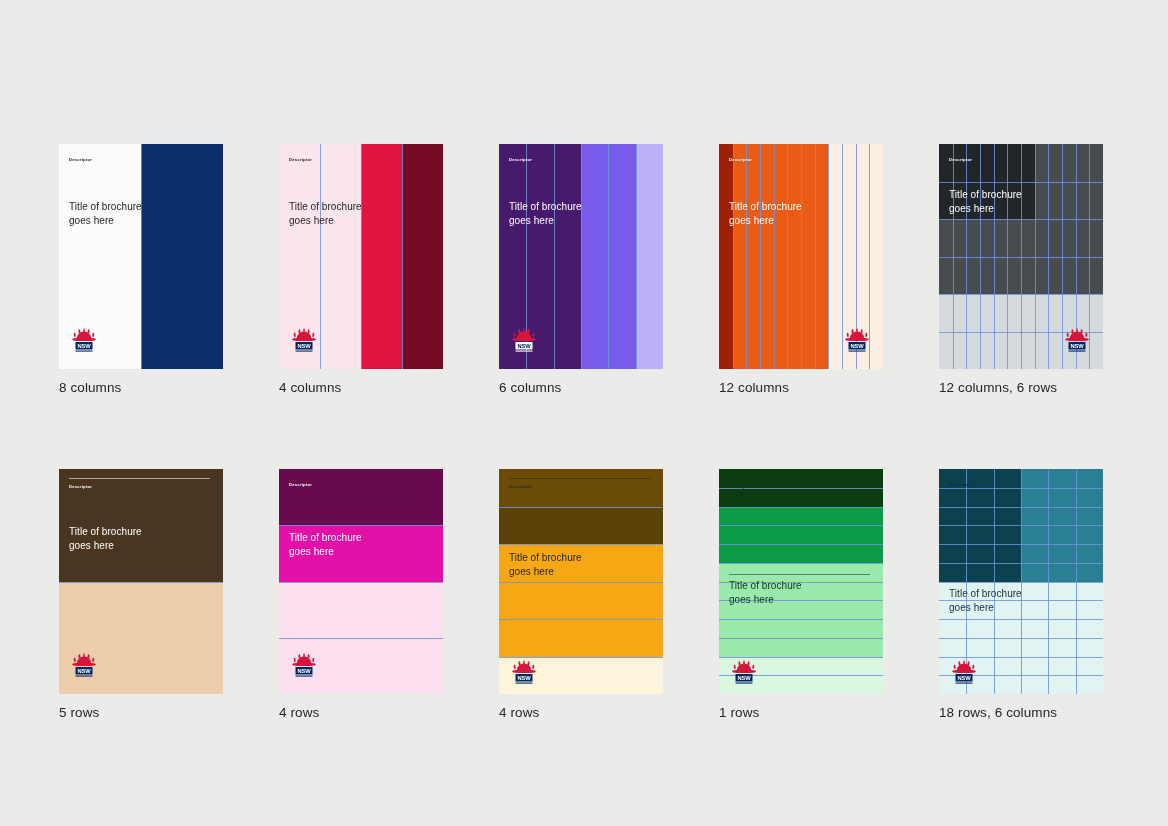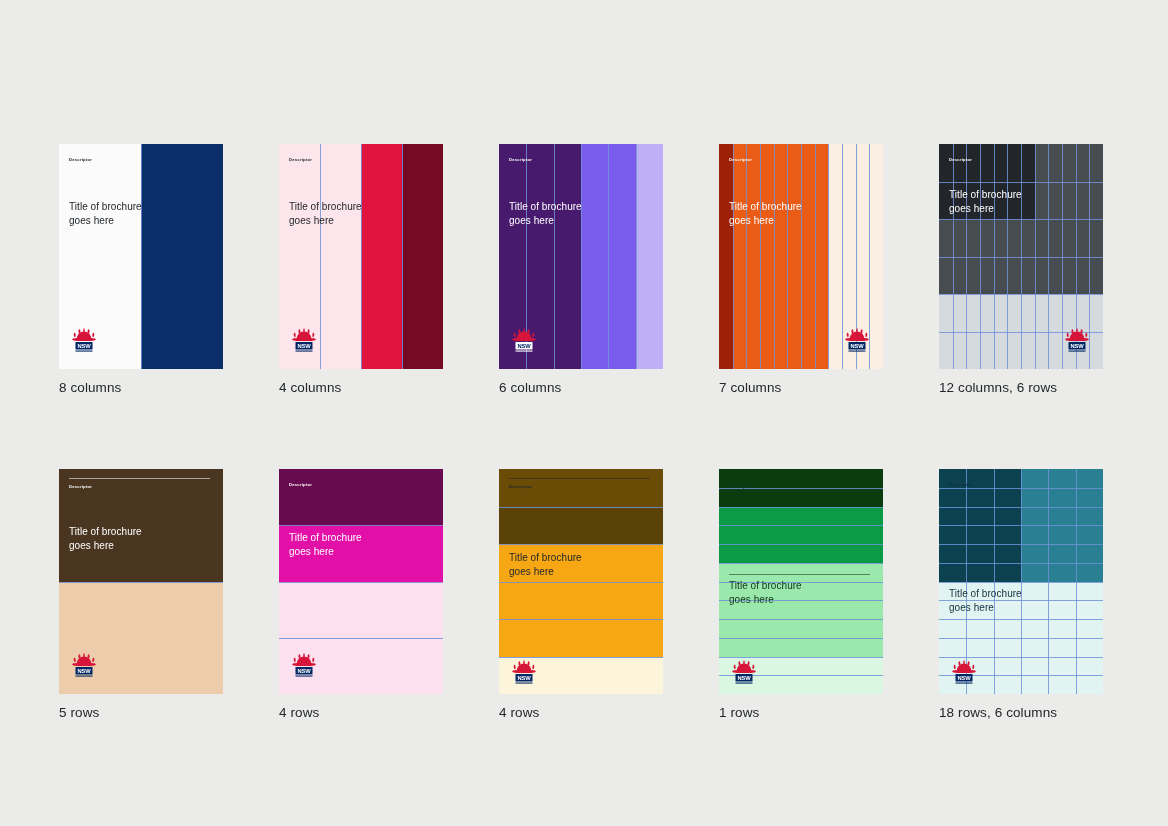--- a/index.html
+++ b/index.html
@@ -304,21 +304,21 @@
       <path d="M26 2 C24 4.5 24 8 26 10 C28 8 28 4.5 26 2 Z"></path>
       <rect x="9" y="22" width="34" height="6" rx="2.5"></rect>
     </g>
     <rect x="9" y="30" width="34" height="15" fill="#002664"></rect>
     <text x="26" y="41.5" font-family="Liberation Sans, sans-serif" font-size="11.5" font-weight="700" fill="#ffffff" text-anchor="middle" letter-spacing="-0.4">NSW</text>
     <rect x="9" y="47" width="34" height="2.2" fill="#002664"></rect>
   </svg>
             </div>
           </div>
         </div>
-        <div class="caption">7 columns</div>
+        <div class="caption">12 columns</div>
       </div>
       <div class="cell">
         <div class="card">
           <div class="guides">
             <div style="position: absolute; left: 0px; top: 0px; width: 95.6667px; height: 75px; background: rgb(34, 38, 42);"></div>
             <div style="position: absolute; left: 95.6667px; top: 0px; width: 68.3333px; height: 75px; background: rgb(71, 76, 81);"></div>
             <div style="position: absolute; left: 0px; top: 75px; width: 164px; height: 75px; background: rgb(71, 76, 81);"></div>
             <div style="position: absolute; left: 0px; top: 150px; width: 164px; height: 75px; background: rgb(213, 218, 222);"></div>
           </div>
           <div class="guides">

